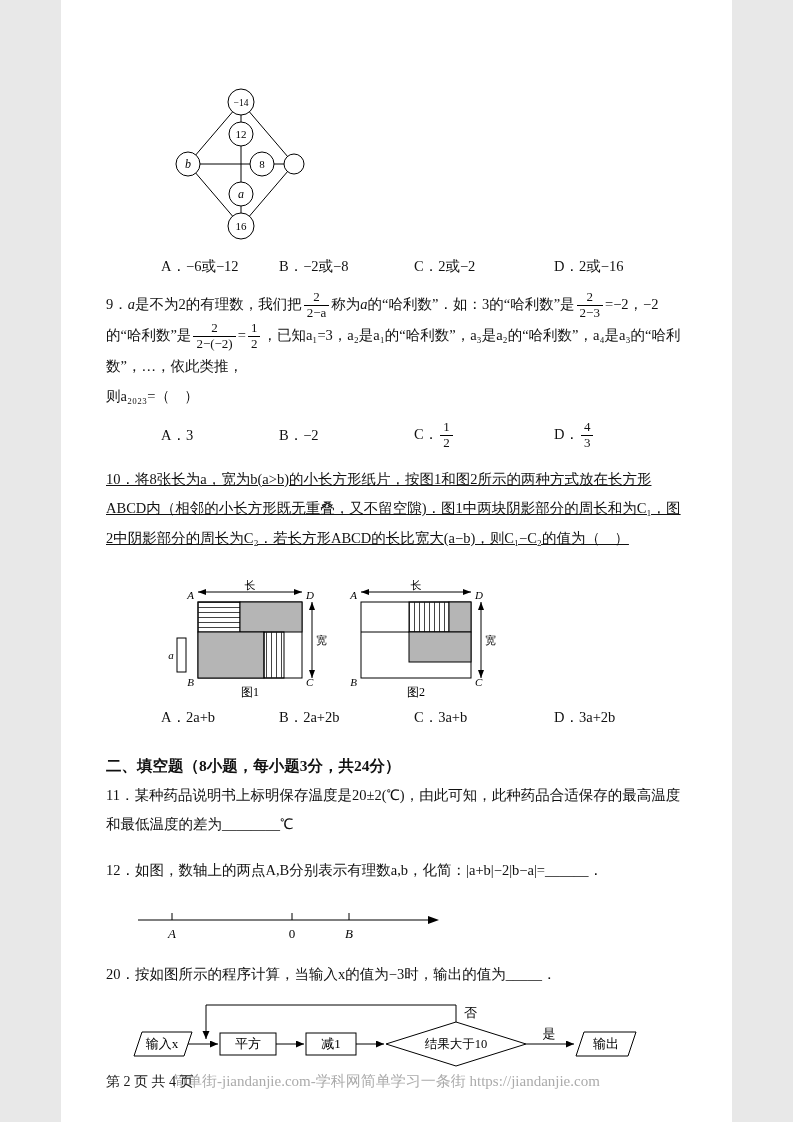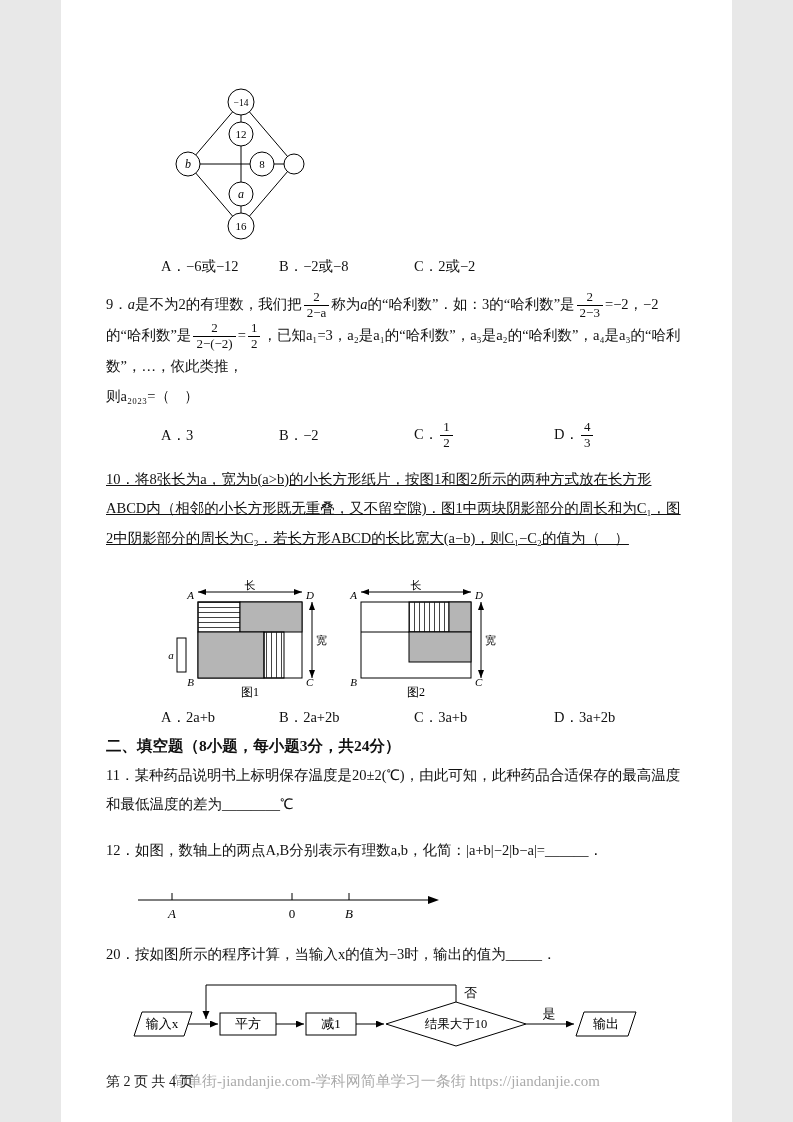--- a/index.html
+++ b/index.html
@@ -62,20 +62,21 @@
       <text x="101" y="82" font-size="11" text-anchor="middle">8</text>
       <text x="80" y="112" font-size="12" font-style="italic" text-anchor="middle">a</text>
       <text x="80" y="143.5" font-size="11" text-anchor="middle">16</text>
     </svg>
   </div>
 
   <div class="choices">
     <span>A．−6或−12</span>
     <span>B．−2或−8</span>
     <span>C．2或−2</span>
+    <span>D．2或−16</span>
   </div>
 
   <p class="para"><span>9．</span><i>a</i><span>是不为2的有理数，我们把</span><span class="frac"><span class="num">2</span><span class="den">2−a</span></span><span>称为</span><i>a</i><span>的“哈利数”．如：3的“哈利数”是</span><span class="frac"><span class="num">2</span><span class="den">2−3</span></span><span>=−2，−2的“哈利数”是</span><span class="frac"><span class="num">2</span><span class="den">2−(−2)</span></span><span>=</span><span class="frac"><span class="num">1</span><span class="den">2</span></span><span>，已知a₁=3，a₂是a₁的“哈利数”，a₃是a₂的“哈利数”，a₄是a₃的“哈利数”，…，依此类推，</span><br><span>则a₂₀₂₃=（　）</span></p>
 
   <div class="choices" style="margin-bottom:14px;">
     <span>A．3</span>
     <span>B．−2</span>
     <span><span>C．</span><span class="frac"><span class="num">1</span><span class="den">2</span></span></span>
     <span><span>D．</span><span class="frac"><span class="num">4</span><span class="den">3</span></span></span>
   </div>
@@ -128,21 +129,21 @@
       <rect x="102" y="22" width="22" height="30" fill="#b5b5b5" stroke="#000"></rect>
       <rect x="62" y="52" width="62" height="30" fill="#b5b5b5" stroke="#000"></rect>
       <text x="10" y="19" font-size="11" font-style="italic" text-anchor="end">A</text>
       <text x="128" y="19" font-size="11" font-style="italic">D</text>
       <text x="10" y="106" font-size="11" font-style="italic" text-anchor="end">B</text>
       <text x="128" y="106" font-size="11" font-style="italic">C</text>
       <text x="69" y="116" font-size="12" text-anchor="middle">图2</text>
     </svg>
   </div>
 
-  <div class="choices" style="margin-bottom:6px;">
+  <div class="choices" style="margin-bottom:26px;">
     <span>A．2a+b</span>
     <span>B．2a+2b</span>
     <span>C．3a+b</span>
     <span>D．3a+2b</span>
   </div>
 
   <div class="section-title">二、填空题（8小题，每小题3分，共24分）</div>
 
   <p class="para" style="margin-bottom:16px;">11．某种药品说明书上标明保存温度是20±2(℃)，由此可知，此种药品合适保存的最高温度和最低温度的差为________℃</p>
 

